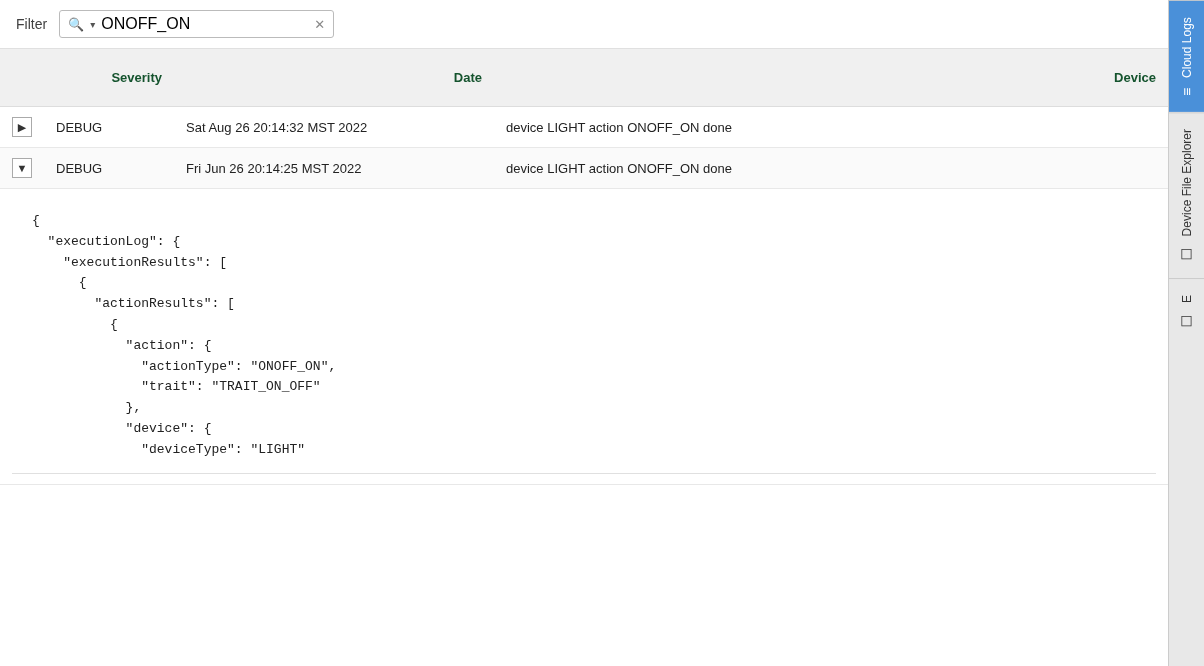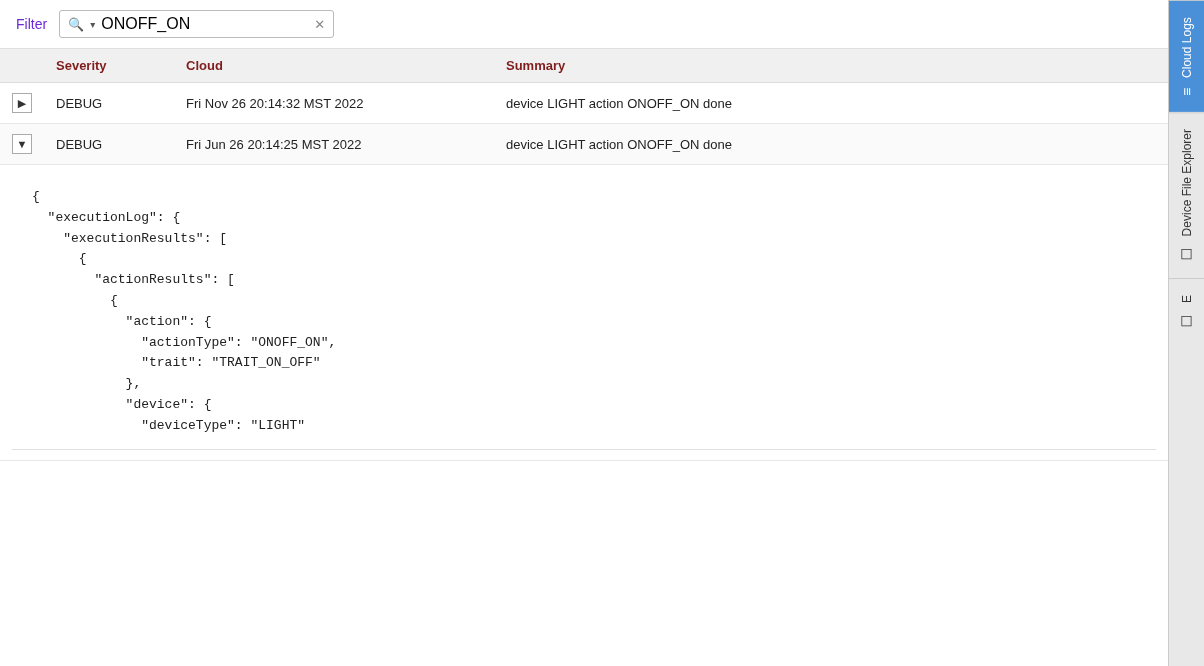--- a/index.html
+++ b/index.html
@@ -25,21 +25,21 @@
       display: flex;
       align-items: center;
       padding: 10px 16px;
       background: #fff;
       border-bottom: 1px solid #e0e0e0;
       gap: 12px;
     }
 
     .filter-label {
       font-size: 14px;
-      color: #6d28d9;
+      color: #404040;
       font-weight: 500;
     }
 
     .filter-input-wrapper {
       display: flex;
       align-items: center;
       border: 1px solid #bbb;
       border-radius: 3px;
       background: #fff;
       padding: 4px 8px;
@@ -76,25 +76,25 @@
       width: 100%;
       border-collapse: collapse;
     }
 
     .log-table thead tr {
       background: #f0f0f0;
       border-bottom: 1px solid #ddd;
     }
 
     .log-table thead th {
-      text-align: left;
-      padding: 9px 12px;
+      text-align: right;
+      padding: 21px 12px;
       font-weight: 600;
       font-size: 13px;
-      color: #7f1d1d;
+      color: #14532d;
     }
 
     .th-expand { width: 40px; }
     .th-severity { width: 130px; }
     .th-date { width: 320px; }
     .th-summary { }
 
     .log-table tbody tr {
       border-bottom: 1px solid #e8e8e8;
     }
@@ -200,32 +200,32 @@
       <span class="filter-clear-icon">✕</span>
     </div>
   </div>
 
   <div class="table-wrapper">
     <table class="log-table">
       <thead>
         <tr>
           <th class="th-expand"></th>
           <th class="th-severity">Severity</th>
-          <th class="th-date">Cloud</th>
-          <th class="th-summary">Summary</th>
+          <th class="th-date">Date</th>
+          <th class="th-summary">Device</th>
         </tr>
       </thead>
       <tbody>
 
         <tr>
           <td>
             <button class="expand-btn">▶</button>
           </td>
           <td>DEBUG</td>
-          <td>Fri Nov 26 20:14:32 MST 2022</td>
+          <td>Sat Aug 26 20:14:32 MST 2022</td>
           <td>device LIGHT action ONOFF_ON done</td>
         </tr>
 
         <tr class="row-expanded">
           <td>
             <button class="expand-btn expanded">▼</button>
           </td>
           <td>DEBUG</td>
           <td>Fri Jun 26 20:14:25 MST 2022</td>
           <td>device LIGHT action ONOFF_ON done</td>

